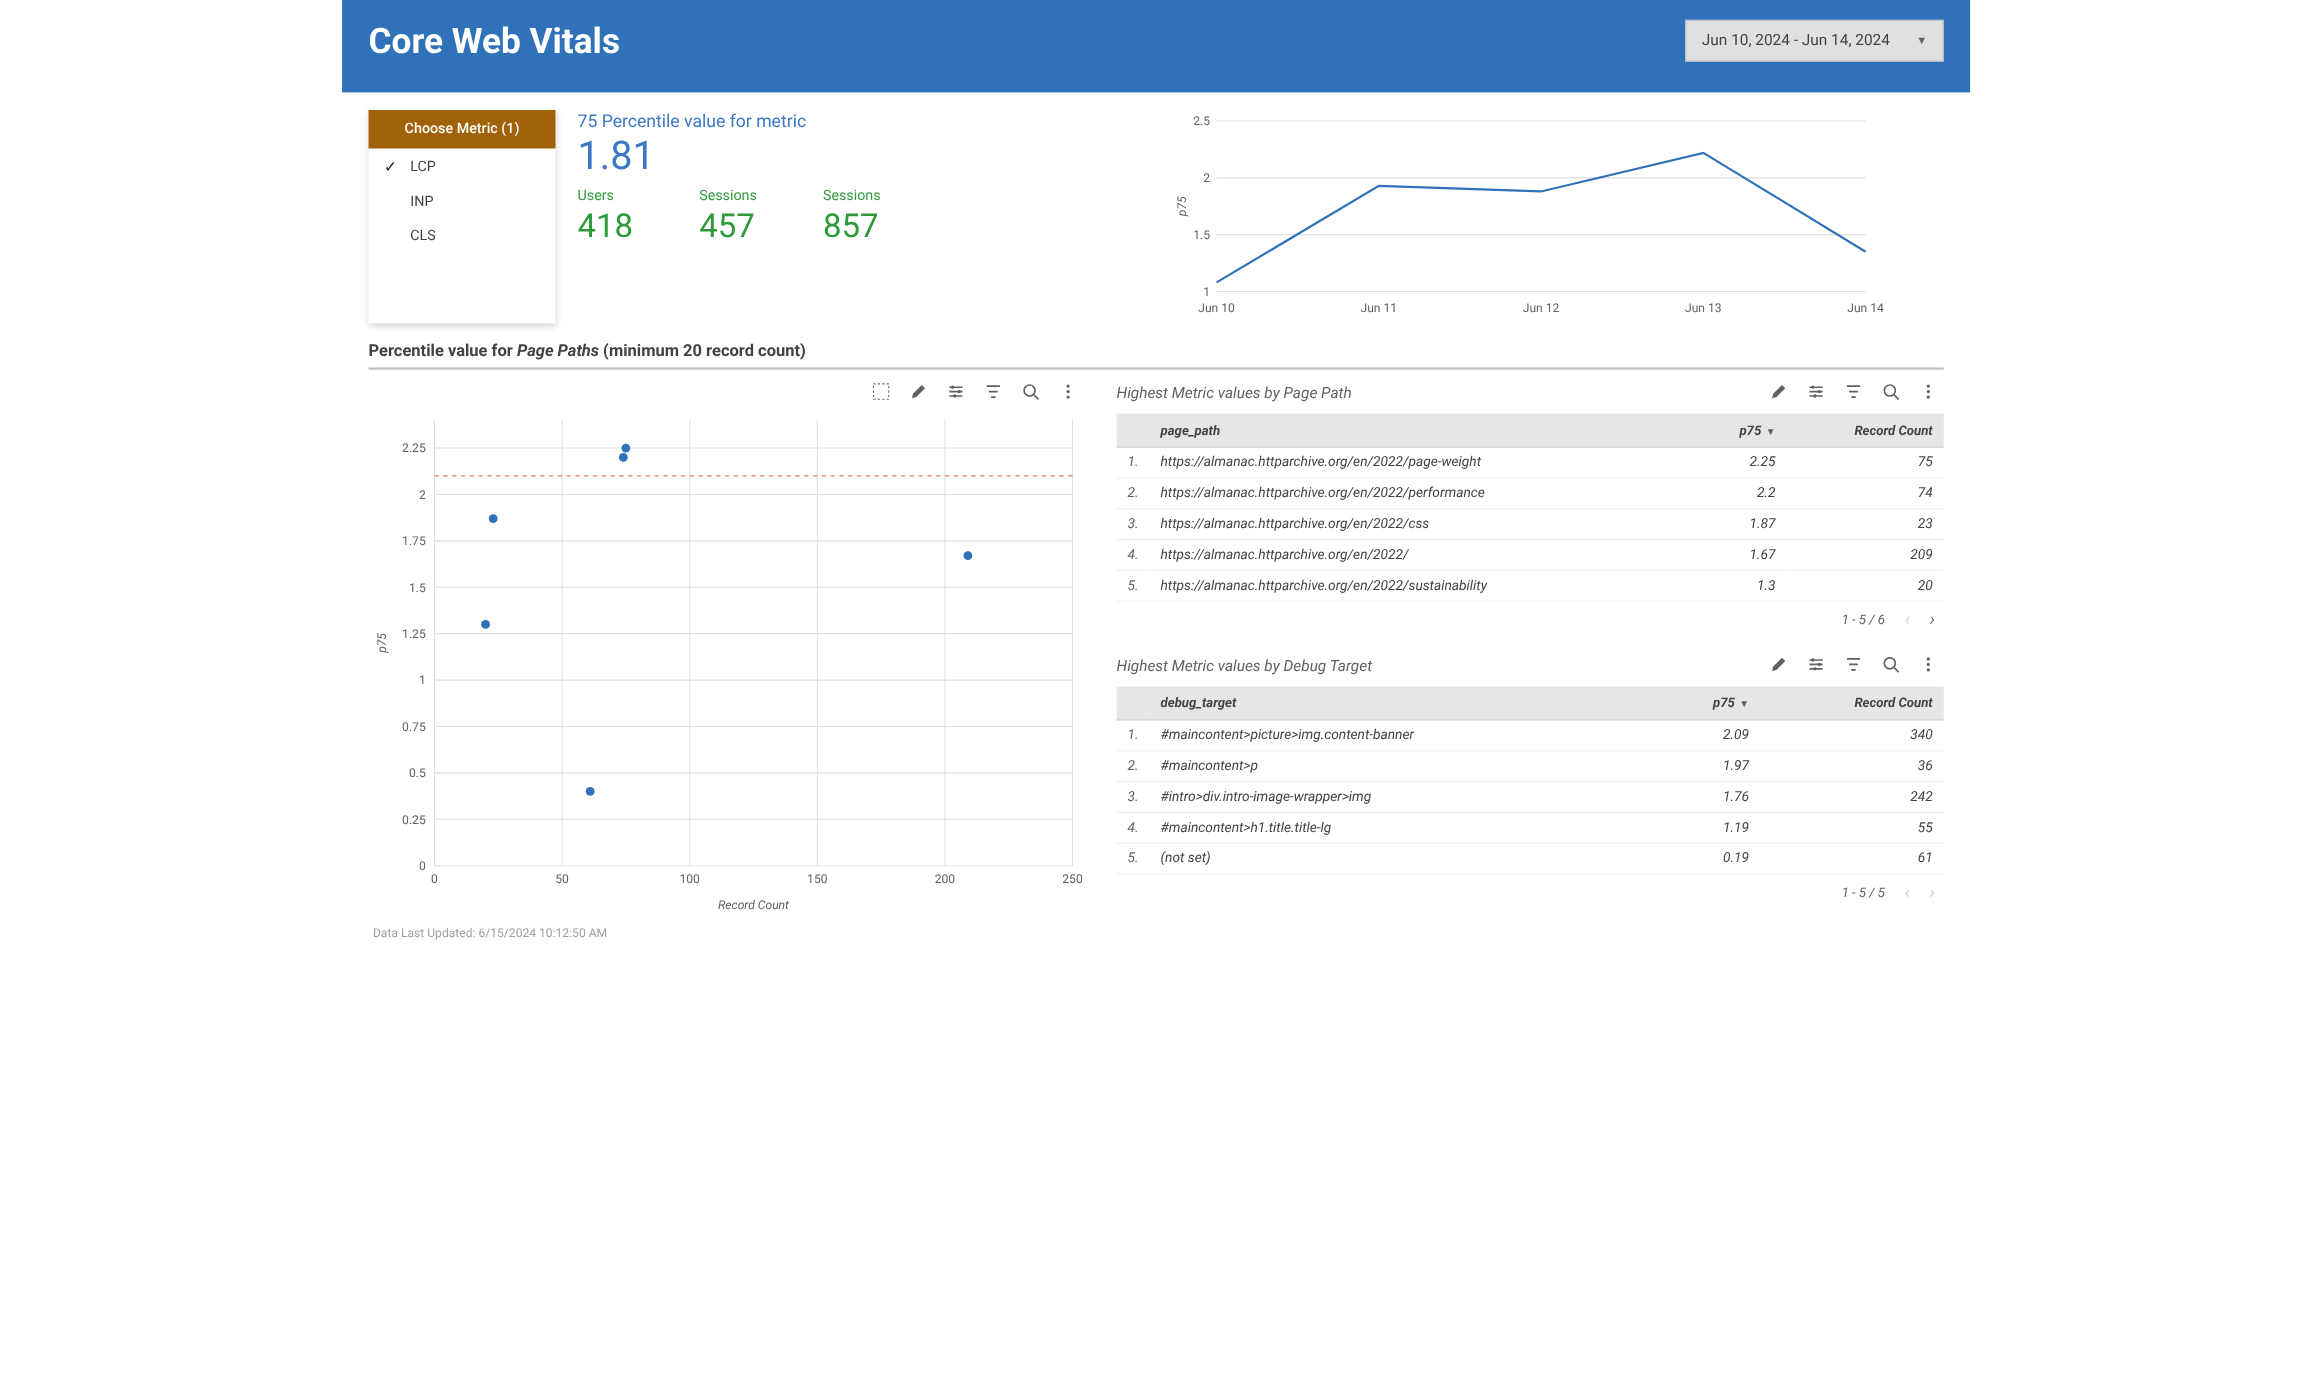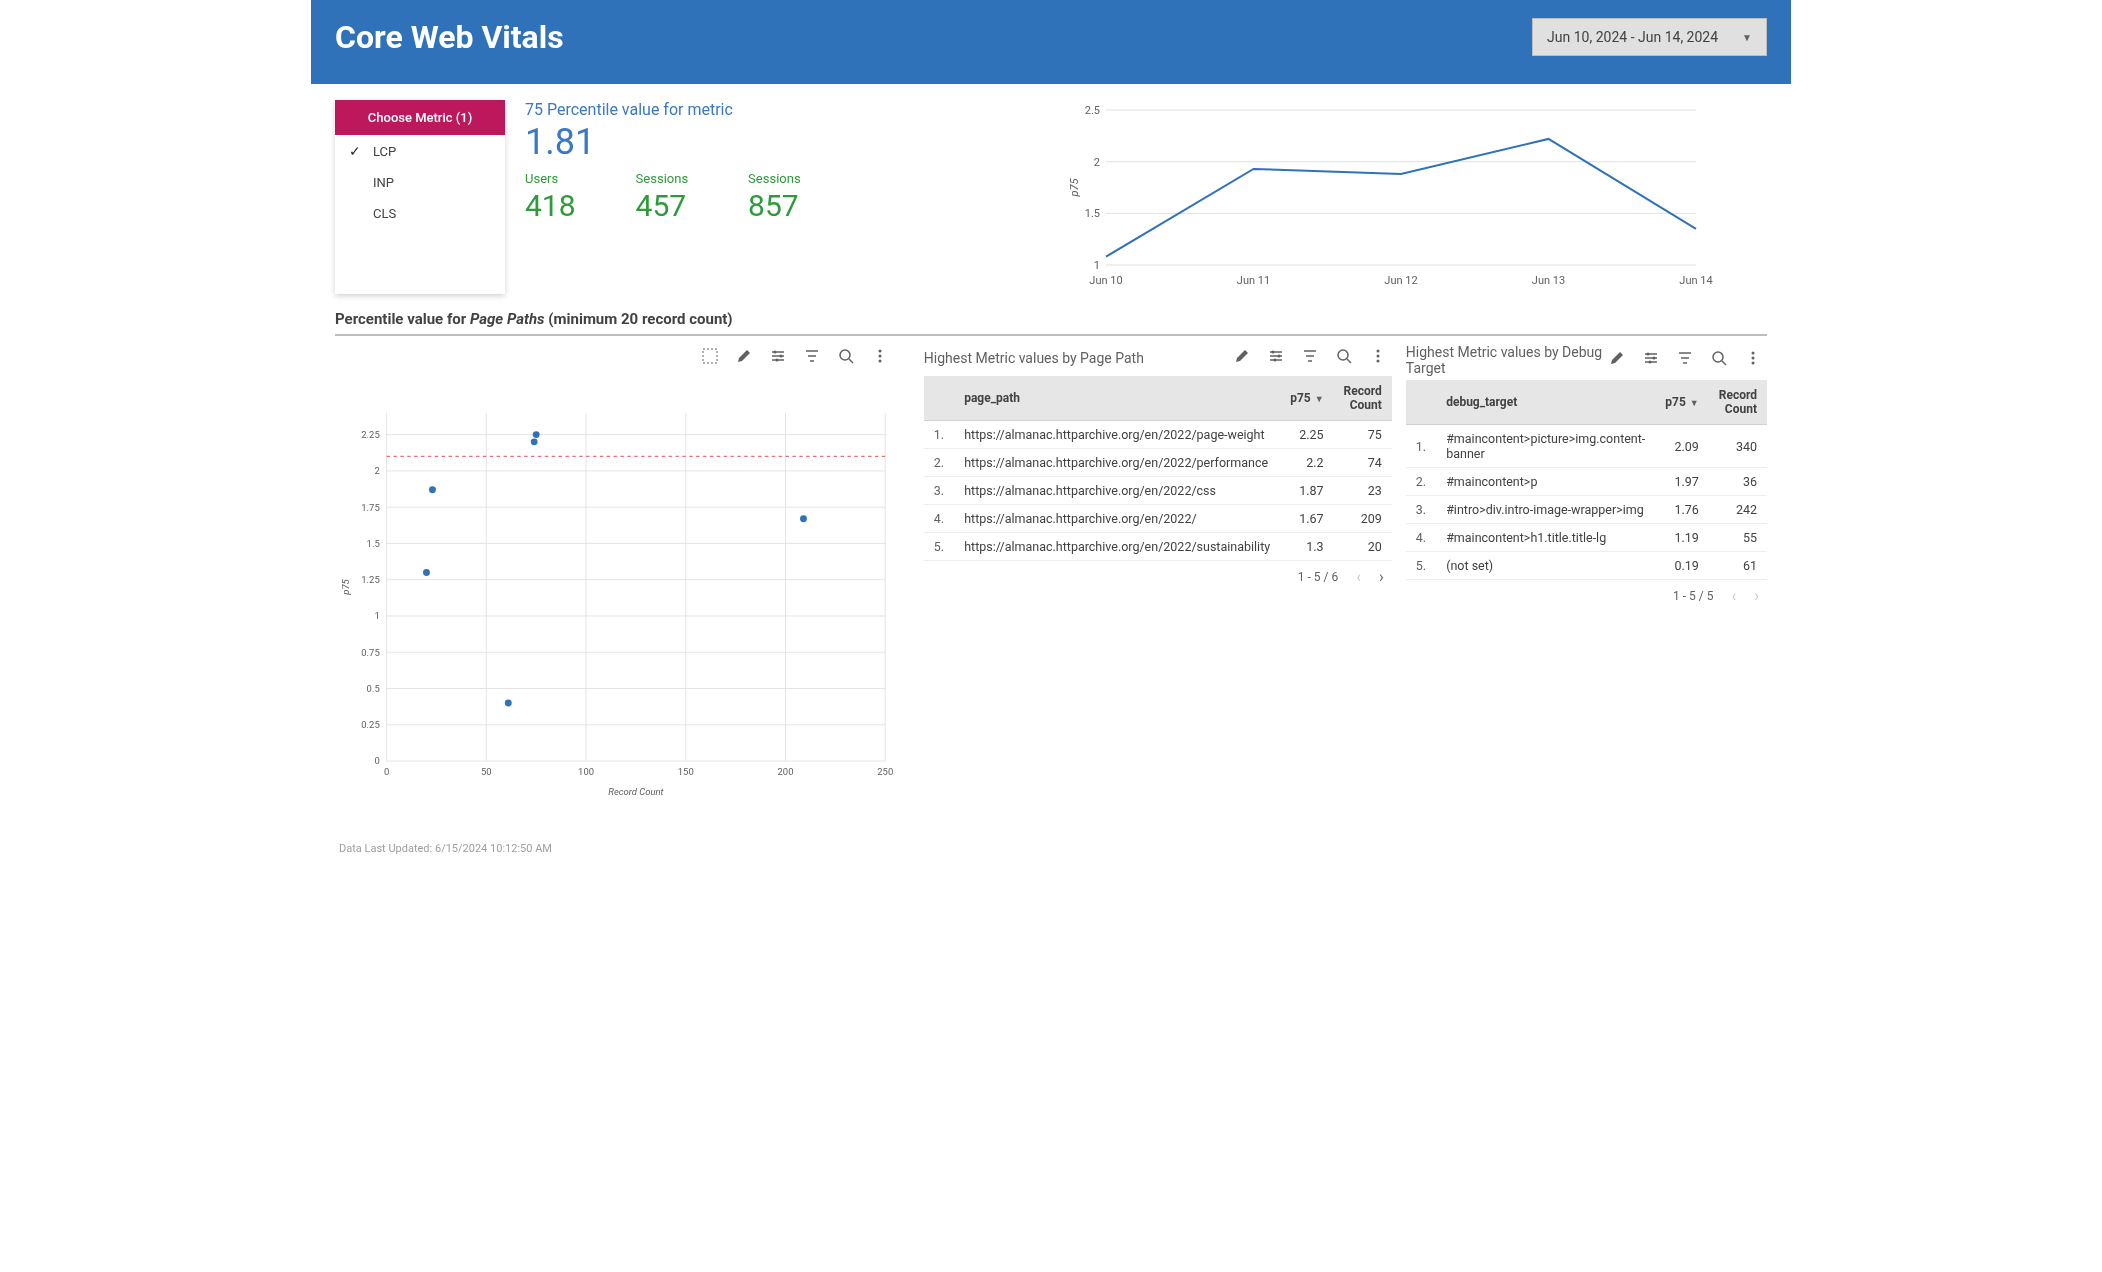--- a/index.html
+++ b/index.html
@@ -31,21 +31,21 @@
 
   
   .top-row { display: flex; gap: 20px; margin-bottom: 16px; }
   .top-left { width: 650px; display: flex; gap: 20px; }
   .metric-picker {
     width: 170px;
     box-shadow: 0 2px 6px rgba(0,0,0,0.18);
     background: #fff;
   }
   .metric-picker-header {
-    background: #be185d;
+    background: #a16207;
     color: #fff;
     font-size: 13px;
     font-weight: 500;
     text-align: center;
     padding: 10px 6px;
   }
   .metric-option {
     display: flex;
     align-items: center;
     gap: 10px;
@@ -77,21 +77,21 @@
   .bottom-row { display: flex; gap: 30px; }
   .scatter-col { width: 650px; }
   .toolbar { display: flex; justify-content: flex-end; gap: 18px; padding: 4px 6px 8px 0; }
   .tool-icon { width: 16px; height: 16px; display:inline-flex; align-items:center; justify-content:center; cursor:pointer; color:#616161; }
   .tool-icon svg { width: 16px; height: 16px; }
   .scatterchart { width: 100%; height: 460px; }
   .scatter-dot { fill: #2f72b9; }
   .ref-line { stroke: #e57373; stroke-dasharray: 4 4; stroke-width: 1.2; }
   .axis-label { font-size: 11px; fill: #616161; font-style: italic; }
 
-  .tables-col { flex: 1; display: flex; flex-direction: row; gap: 14px; }
+  .tables-col { flex: 1; display: flex; flex-direction: column; gap: 14px; font-style: italic; }
   .table-block { }
   .table-header-row { display: flex; align-items: center; justify-content: space-between; margin-bottom: 4px; }
   .table-title { font-size: 14px; color: #616161; }
   table.data {
     width: 100%;
     border-collapse: collapse;
     font-size: 12.5px;
   }
   table.data thead th {
     background: #e6e6e6;

